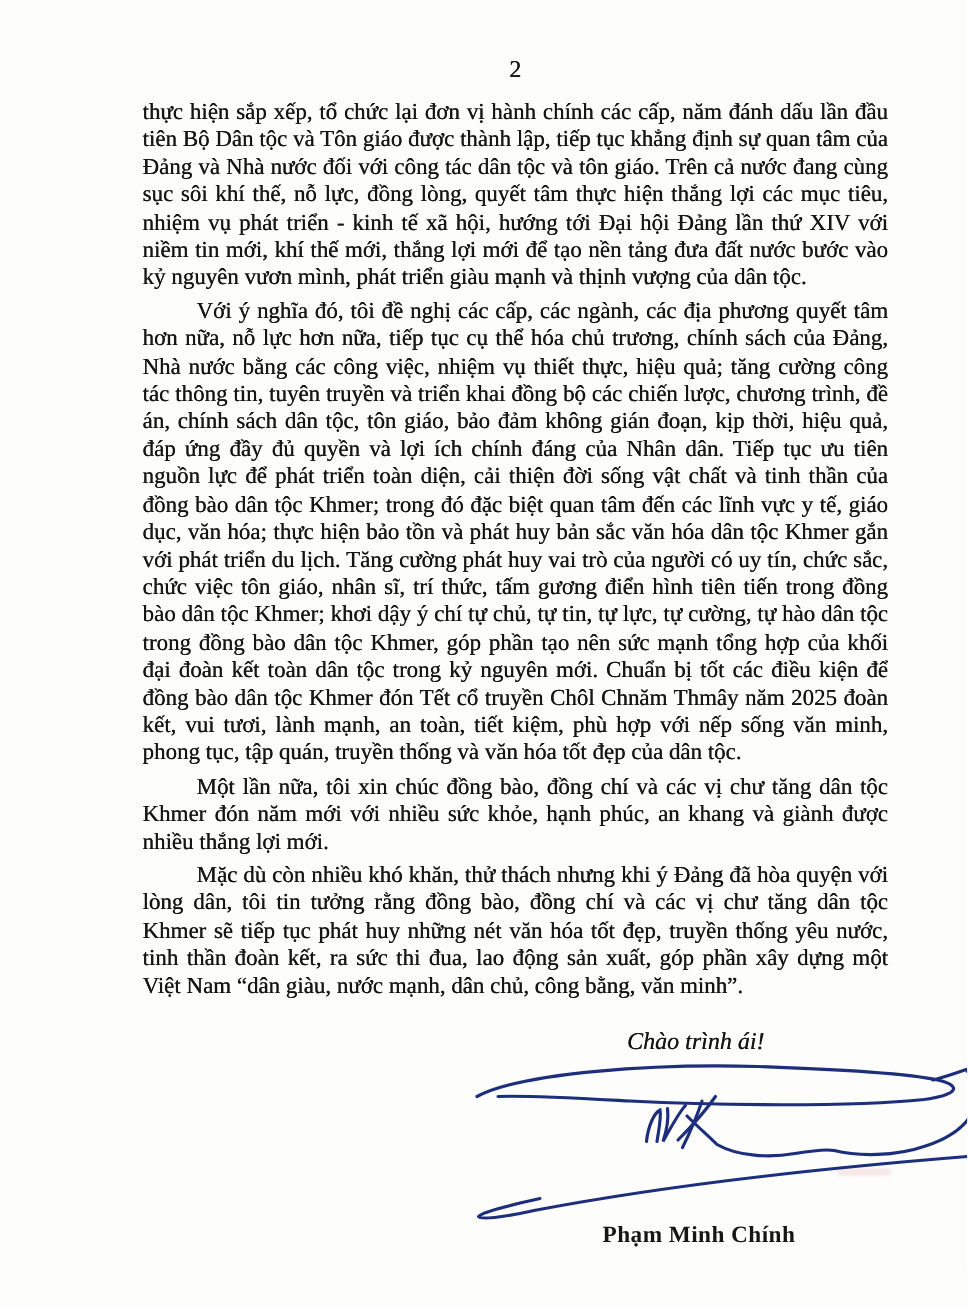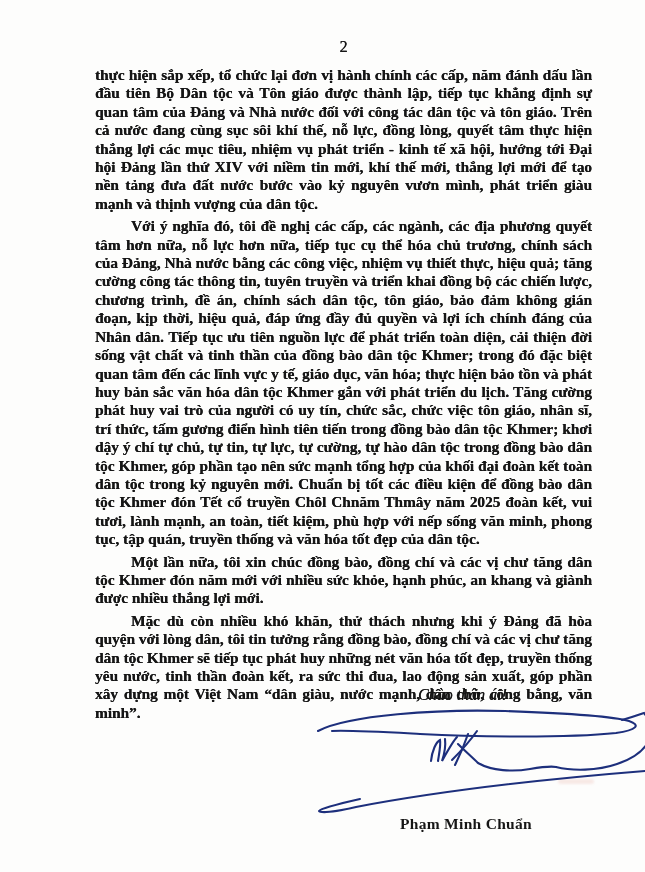--- a/index.html
+++ b/index.html
@@ -18,21 +18,20 @@
     font-size:16px;
     text-shadow:0.2px 0 0 currentColor;
   }
   .content{
     position:absolute;
     left:95px;top:66px;width:497px;
     font-size:15.3px;
     line-height:18.4px;
     text-align:justify;
     text-shadow:0.2px 0 0 currentColor;
-    font-weight:bold;
   }
   .content p{margin:0;}
   .content p + p{margin-top:4px;}
   .content p.indent{text-indent:36px;}
   .closing{
     position:absolute;
     left:418px;top:686px;
     font-size:16px;
     font-style:italic;
     text-shadow:0.2px 0 0 currentColor;
@@ -63,35 +62,35 @@
 
   <div class="page-number">2</div>
 
   <div class="content">
     <p>thực hiện sắp xếp, tổ chức lại đơn vị hành chính các cấp, năm đánh dấu lần đầu tiên Bộ Dân tộc và Tôn giáo được thành lập, tiếp tục khẳng định sự quan tâm của Đảng và Nhà nước đối với công tác dân tộc và tôn giáo. Trên cả nước đang cùng sục sôi khí thế, nỗ lực, đồng lòng, quyết tâm thực hiện thắng lợi các mục tiêu, nhiệm vụ phát triển - kinh tế xã hội, hướng tới Đại hội Đảng lần thứ XIV với niềm tin mới, khí thế mới, thắng lợi mới để tạo nền tảng đưa đất nước bước vào kỷ nguyên vươn mình, phát triển giàu mạnh và thịnh vượng của dân tộc.</p>
     <p class="indent">Với ý nghĩa đó, tôi đề nghị các cấp, các ngành, các địa phương quyết tâm hơn nữa, nỗ lực hơn nữa, tiếp tục cụ thể hóa chủ trương, chính sách của Đảng, Nhà nước bằng các công việc, nhiệm vụ thiết thực, hiệu quả; tăng cường công tác thông tin, tuyên truyền và triển khai đồng bộ các chiến lược, chương trình, đề án, chính sách dân tộc, tôn giáo, bảo đảm không gián đoạn, kịp thời, hiệu quả, đáp ứng đầy đủ quyền và lợi ích chính đáng của Nhân dân. Tiếp tục ưu tiên nguồn lực để phát triển toàn diện, cải thiện đời sống vật chất và tinh thần của đồng bào dân tộc Khmer; trong đó đặc biệt quan tâm đến các lĩnh vực y tế, giáo dục, văn hóa; thực hiện bảo tồn và phát huy bản sắc văn hóa dân tộc Khmer gắn với phát triển du lịch. Tăng cường phát huy vai trò của người có uy tín, chức sắc, chức việc tôn giáo, nhân sĩ, trí thức, tấm gương điển hình tiên tiến trong đồng bào dân tộc Khmer; khơi dậy ý chí tự chủ, tự tin, tự lực, tự cường, tự hào dân tộc trong đồng bào dân tộc Khmer, góp phần tạo nên sức mạnh tổng hợp của khối đại đoàn kết toàn dân tộc trong kỷ nguyên mới. Chuẩn bị tốt các điều kiện để đồng bào dân tộc Khmer đón Tết cổ truyền Chôl Chnăm Thmây năm 2025 đoàn kết, vui tươi, lành mạnh, an toàn, tiết kiệm, phù hợp với nếp sống văn minh, phong tục, tập quán, truyền thống và văn hóa tốt đẹp của dân tộc.</p>
     <p class="indent">Một lần nữa, tôi xin chúc đồng bào, đồng chí và các vị chư tăng dân tộc Khmer đón năm mới với nhiều sức khỏe, hạnh phúc, an khang và giành được nhiều thắng lợi mới.</p>
     <p class="indent">Mặc dù còn nhiều khó khăn, thử thách nhưng khi ý Đảng đã hòa quyện với lòng dân, tôi tin tưởng rằng đồng bào, đồng chí và các vị chư tăng dân tộc Khmer sẽ tiếp tục phát huy những nét văn hóa tốt đẹp, truyền thống yêu nước, tinh thần đoàn kết, ra sức thi đua, lao động sản xuất, góp phần xây dựng một Việt Nam “dân giàu, nước mạnh, dân chủ, công bằng, văn minh”.</p>
   </div>
 
-  <div class="closing">Chào thân ái!</div>
+  <div class="closing">Chào trình ái!</div>
 
   <div class="scan-smudge"></div>
 
   <svg class="signature-svg" viewBox="0 0 645 872">
 
     <path d="M318,731 C348,715 438,709 505,711 C562,713 612,716 629,721 C641,725 637,730 616,733 C568,738 478,737 420,734 C383,732 349,730 332,731" fill="none" stroke-width="2.1" stroke-linecap="round" stroke="#1d2f7c"></path>
 
     <path d="M622,720 C633,717 641,714 644,713 C659,731 650,753 617,764 C597,771 572,771 556,767" fill="none" stroke-width="2.1" stroke-linecap="round" stroke="#1d2f7c"></path>
 
     <path d="M431,761 C432,751 436,742 440,740 C441,745 439,754 438,761" fill="none" stroke-width="2.1" stroke-linecap="round" stroke="#1d2f7c"></path>
     <path d="M445,739 C446,747 444,755 442,761 C447,752 453,741 457,737" fill="none" stroke-width="2.1" stroke-linecap="round" stroke="#1d2f7c"></path>
 
     <path d="M468,734 C464,746 459,757 455,765" fill="none" stroke-width="2.1" stroke-linecap="round" stroke="#1d2f7c"></path>
     <path d="M477,731 C470,741 461,751 452,760" fill="none" stroke-width="2.1" stroke-linecap="round" stroke="#1d2f7c"></path>
     <path d="M458,744 C465,751 472,757 478,763 C492,771 513,772 530,769 C542,767 551,766 556,767" fill="none" stroke-width="2.1" stroke-linecap="round" stroke="#1d2f7c"></path>
 
     <path d="M360,799 C338,804 321,808 319,811 C320,813 334,812 356,807 C440,791 545,779 645,771" fill="none" stroke-width="2" stroke-linecap="round" stroke="#1d2f7c"></path>
   </svg>
 
-  <div class="signer">Phạm Minh Chuẩn</div>
+  <div class="signer">Phạm Minh Chính</div>
 
 </div>
 
 </body></html>

